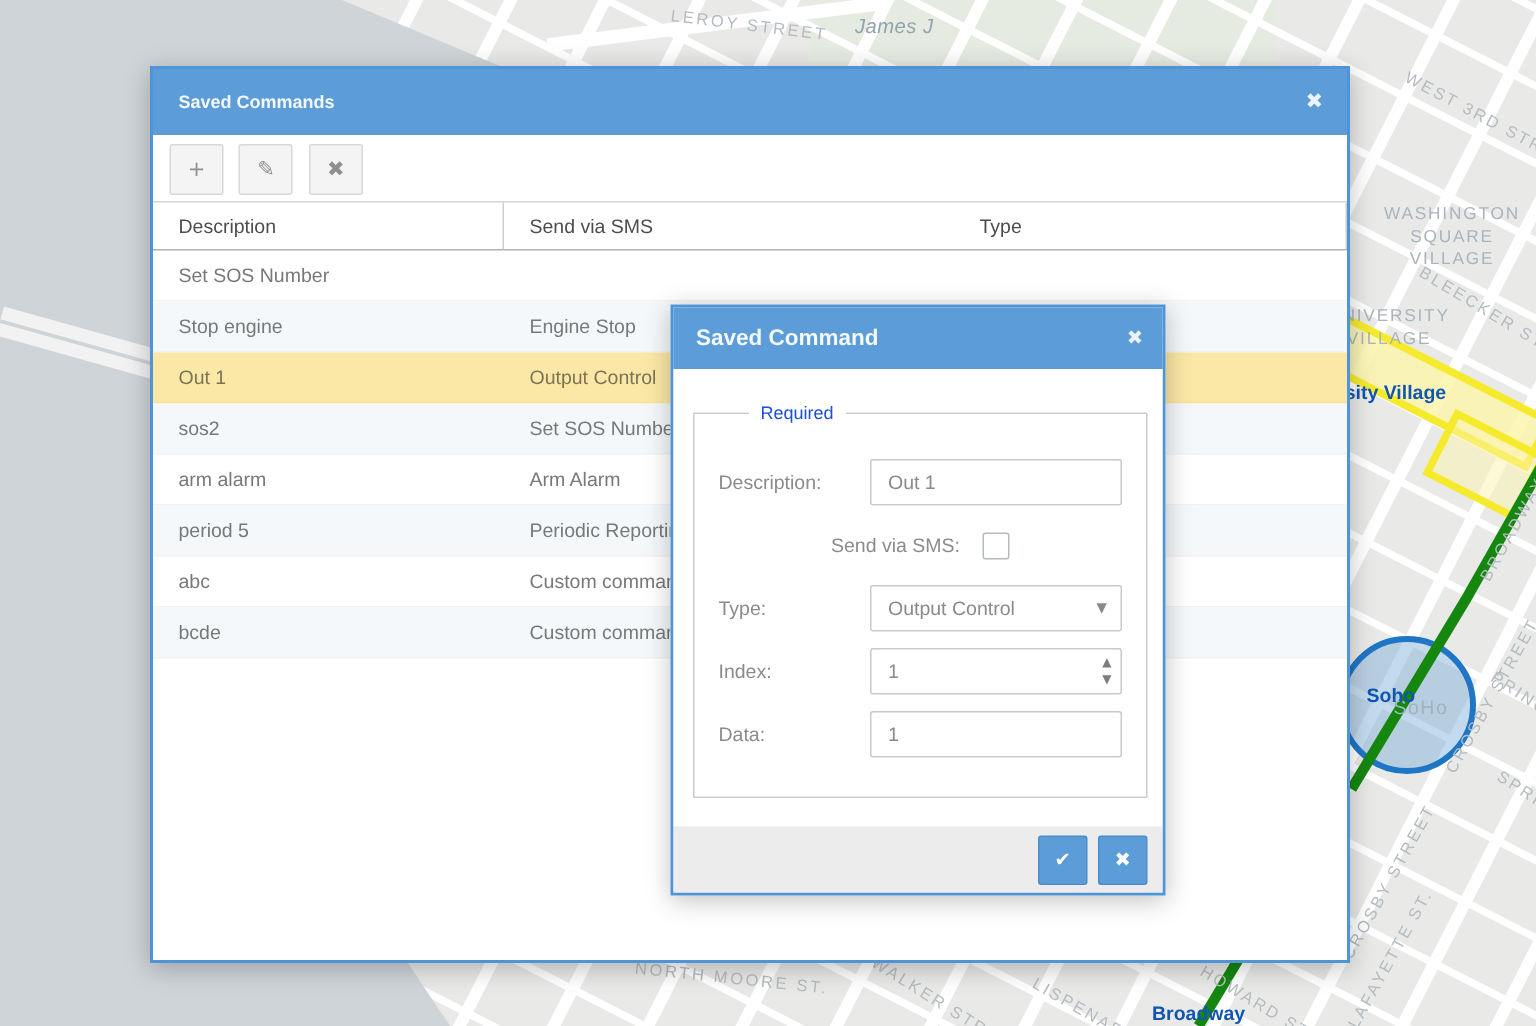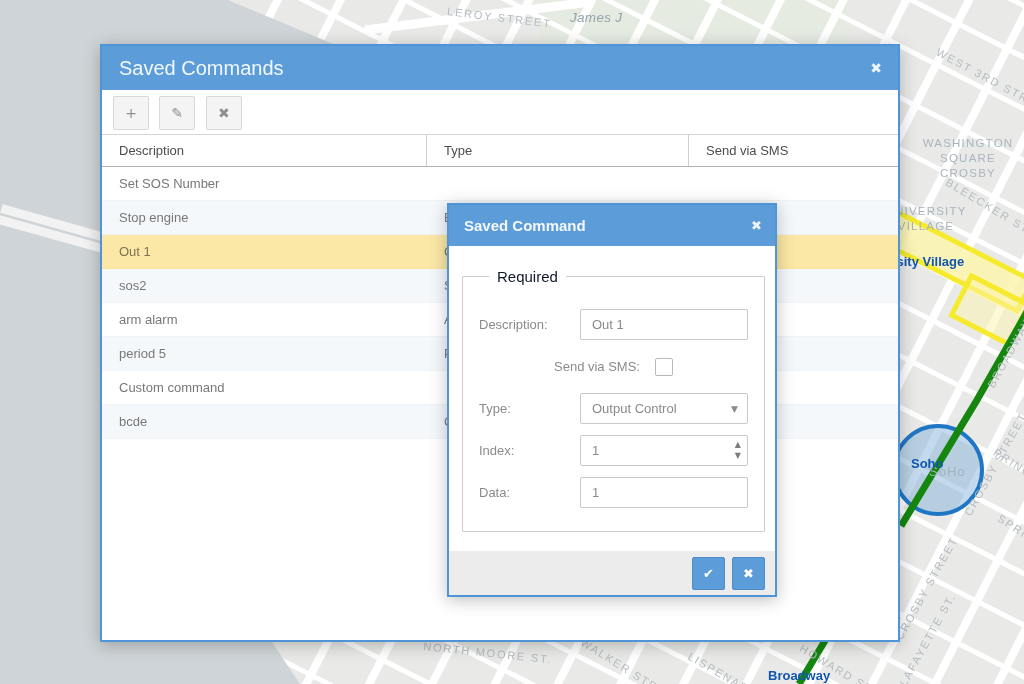--- a/index.html
+++ b/index.html
@@ -21,47 +21,47 @@
   .dlg { position:absolute; background:#fff; border:2px solid #4e94d6; box-sizing:border-box;
          box-shadow:0 3px 16px rgba(0,0,0,.25); }
   .dlg-header { position:relative; background:#5b9cd9; }
   .dlg-title { display:block; color:#f3f8fc; }
   .dlg-close { position:absolute; right:16px; top:0; color:#ecf3fa; font-weight:bold;
                font-family:"DejaVu Sans", sans-serif; cursor:pointer; }
 
   
   .dlg-outer { left:100px; top:44px; width:800px; height:598px; }
   .dlg-outer .dlg-header { height:44px; }
-  .dlg-outer .dlg-title { line-height:44px; padding-left:17px; font-size:20px; }
+  .dlg-outer .dlg-title { line-height:44px; padding-left:17px; font-size:12px;font-weight:bold; }
   .dlg-outer .dlg-close { line-height:44px; font-size:14px; }
   .toolbar { height:44px; background:#fff; padding:6px 0 0 11px; box-sizing:border-box; }
   .tbtn { display:inline-flex; width:34px; height:32px; margin-right:6px; background:#f4f4f4;
           border:1px solid #d8d8d8; border-radius:2px; color:#8f8f8f; font-size:14px;
           align-items:center; justify-content:center; cursor:pointer;
           font-family:"DejaVu Sans", sans-serif; }
   .thead { display:flex; height:31px; border-top:1px solid #d5d5d5; border-bottom:1px solid #b2b2b2;
            font-size:13px; color:#4d4d4d; }
   .thead .c { line-height:31px; padding-left:17px; box-sizing:border-box; }
   .thead .c1, .thead .c2 { border-right:1px solid #cfcfcf; }
-  .c1 { width:325px; } .c2 { width:262px; } .c3 { flex:1; }
+  .c1 { width:234px; } .c2 { width:262px; } .c3 { flex:1; }
   .trow { display:flex; height:33px; line-height:33px; font-size:13px; color:#787878;
           border-bottom:1px solid #f2f3f4; cursor:pointer; }
   .trow .c { padding-left:17px; box-sizing:border-box; overflow:hidden; white-space:nowrap; }
   .trow.alt { background:#f5f8fa; }
   .trow.selected { background:#fbe8a6; border-bottom-color:#f7e49c; color:#7d7355; }
 
   
   .dlg-inner { left:447px; top:203px; width:330px; height:394px; }
   .dlg-inner .dlg-header { height:41px; }
   .dlg-inner .dlg-title { line-height:41px; padding-left:15px; font-size:15px;font-weight:bold; }
   .dlg-inner .dlg-close { right:13px; line-height:41px; font-size:13px; }
   .dlg-body { position:absolute; top:41px; left:0; right:0; bottom:44px; background:#fff; }
   .dlg-body fieldset { margin:22px 13px 0 13px; height:264px; box-sizing:border-box;
           border:1px solid #cccccc; border-radius:1px; padding:24px 16px 0 16px; }
-  .dlg-body legend { color:#0f172a; font-size:15px; padding:0 8px; margin-left:10px; }
+  .dlg-body legend { color:#1d4ed8; font-size:12px; padding:0 8px; margin-left:20px; }
   .frow { display:flex; align-items:center; margin-bottom:11px; height:31px;justify-content:center; }
   .frow label { width:101px; color:#8b8b8b; font-size:13px; flex:none; }
   .txt { width:168px; height:31px; border:1px solid #c9c9c9; border-radius:2px; color:#8a8a8a;
          font-size:13px; padding:0 11px; box-sizing:border-box; background:#fff;
          font-family:"Liberation Sans", sans-serif; outline:none; }
   .cb { width:16px; height:16px; border:1px solid #b4b9bd; border-radius:2px; background:#fff;
         cursor:pointer; }
   .select { width:168px; height:31px; border:1px solid #c9c9c9; border-radius:2px; background:#fff;
         display:flex; align-items:center; padding:0 9px 0 11px; box-sizing:border-box; cursor:pointer; }
   .select .sel-text { flex:1; color:#8a8a8a; font-size:13px; }
@@ -170,21 +170,21 @@
     <circle cx="938" cy="470" r="44" fill="#7aadd9" fill-opacity="0.45" stroke="#1f76c5" stroke-width="4"></circle>
     <polyline points="1036,296 977,400 901,526" fill="none" stroke="#15870f" stroke-width="7"></polyline>
     <line x1="829" y1="634" x2="799" y2="684" stroke="#15870f" stroke-width="7"></line>
   </svg>
 
   <span class="slabel" style="left:448px; top:5px; transform:rotate(7deg);">LEROY STREET</span>
   <span class="italic-label" style="left:570px; top:10px;">James J</span>
   <span class="slabel" style="left:940px; top:46px; transform:rotate(28deg);">WEST 3RD STREET</span>
   <span class="area-label" style="left:912px; top:136px; width:112px;">WASHINGTON
 SQUARE
-CROSBY</span>
+VILLAGE</span>
   <span class="slabel" style="left:950px; top:176px; transform:rotate(31deg);">BLEECKER STREET</span>
   <span class="area-label" style="left:882px; top:204px; width:88px;">UNIVERSITY
 VILLAGE</span>
   <span class="slabel" style="left:985px; top:384px; transform:rotate(-61deg);">BROADWAY</span>
   <span class="slabel" style="left:962px; top:512px; transform:rotate(-61deg);">CROSBY STREET</span>
   <span class="slabel" style="left:998px; top:446px; transform:rotate(33deg);">PRINCE ST</span>
   <span class="slabel" style="left:1002px; top:512px; transform:rotate(33deg);">SPRING ST</span>
   <span class="slabel" style="left:893px; top:636px; transform:rotate(-61deg);">CROSBY STREET</span>
   <span class="slabel" style="left:897px; top:682px; transform:rotate(-61deg);">LAFAYETTE ST.</span>
   <span class="slabel" style="left:424px; top:640px; transform:rotate(6deg);">NORTH MOORE ST.</span>
@@ -208,22 +208,22 @@
         </span>
       <span class="tbtn">
           <span>✎</span>
         </span>
       <span class="tbtn">
           <span>✖</span>
         </span>
     </div>
     <div class="thead">
       <span class="c c1">Description</span>
+      <span class="c c3">Send via SMS</span>
       <span class="c c2">Type</span>
-      <span class="c c3">Send via SMS</span>
     </div>
     <div>
       <div class="trow">
         <span class="c c2">Set SOS Number</span>
       </div>
       <div class="trow alt">
         <span class="c c1">Stop engine</span>
         <span class="c c2">Engine Stop</span>
         <span class="c c3"></span>
       </div>
@@ -241,20 +241,21 @@
         <span class="c c1">arm alarm</span>
         <span class="c c2">Arm Alarm</span>
         <span class="c c3"></span>
       </div>
       <div class="trow alt">
         <span class="c c1">period 5</span>
         <span class="c c2">Periodic Reporting</span>
         <span class="c c3"></span>
       </div>
       <div class="trow">
+        <span class="c c1">abc</span>
         <span class="c c2">Custom command</span>
         <span class="c c3"></span>
       </div>
       <div class="trow alt">
         <span class="c c1">bcde</span>
         <span class="c c2">Custom command</span>
         <span class="c c3"></span>
       </div>
     </div>
   </div>

